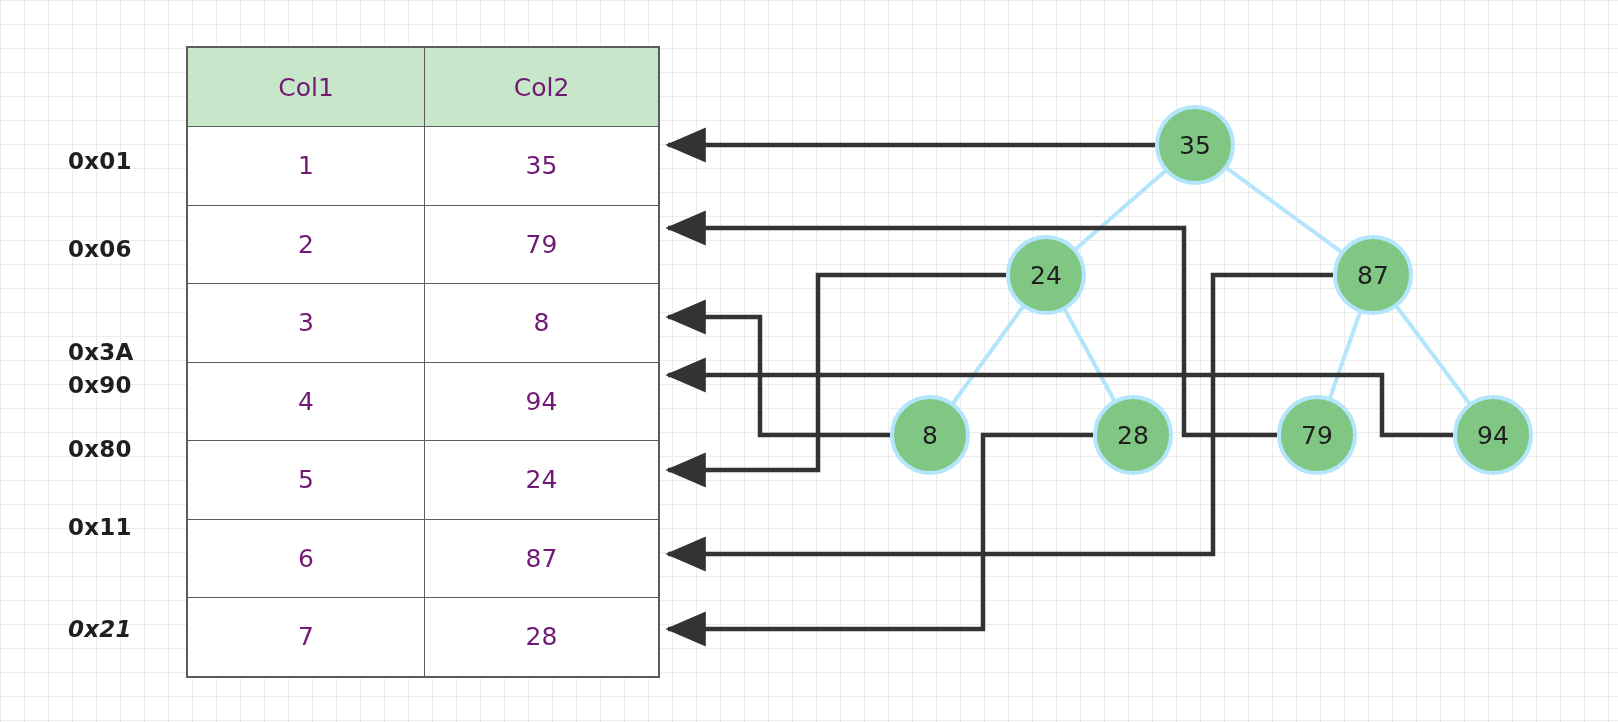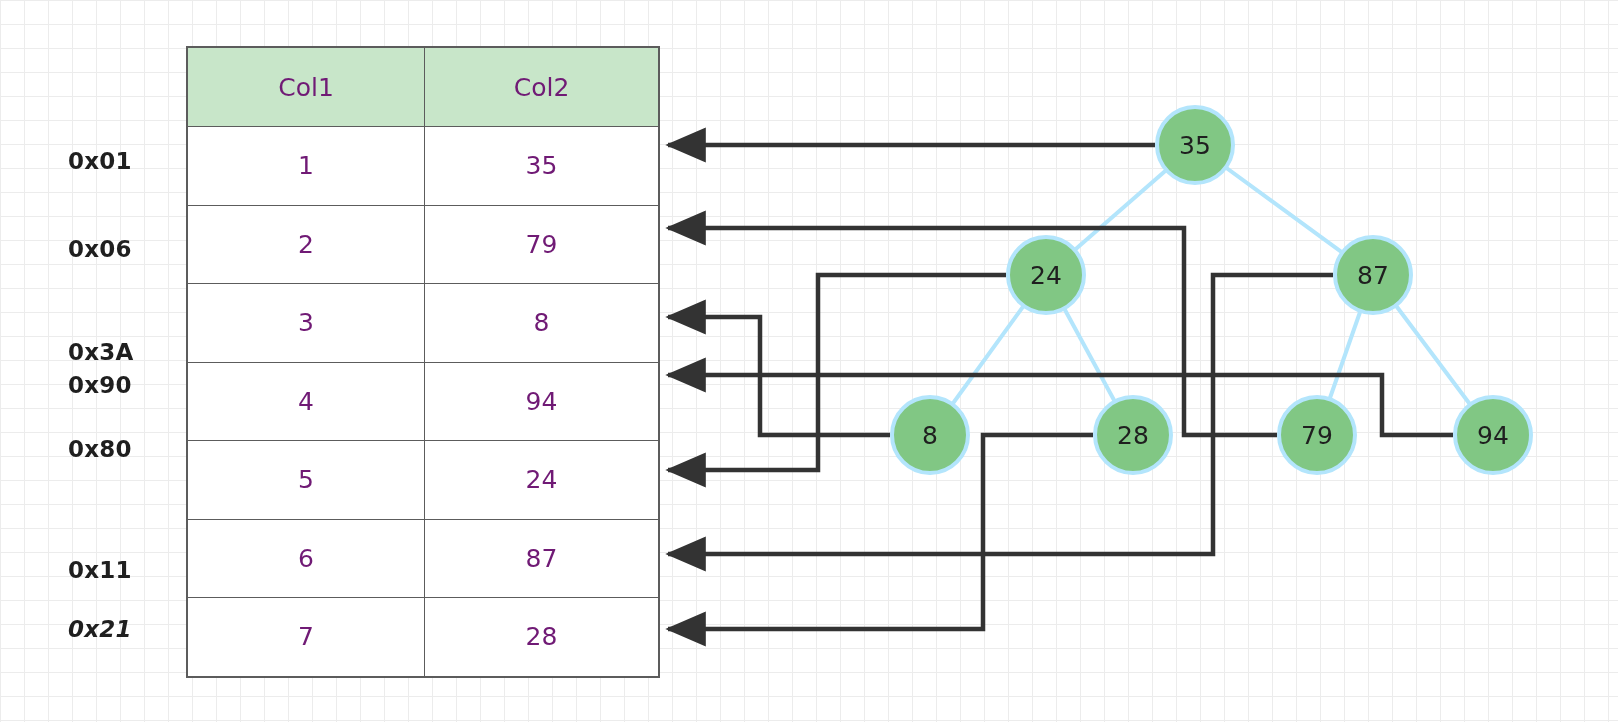--- a/index.html
+++ b/index.html
@@ -53,21 +53,21 @@
 </head>
 <body>
 
 <div id="stage">
 
   <div class="addr" style="top:148px;">0x01</div>
   <div class="addr" style="top:236px;">0x06</div>
   <div class="addr" style="top:305px;margin-top:34px;">0x3A</div>
   <div class="addr" style="top:372px;">0x90</div>
   <div class="addr" style="top:436px;">0x80</div>
-  <div class="addr" style="top:557px;">0x11</div>
+  <div class="addr" style="top:514px;">0x11</div>
   <div class="addr" style="top:616px;font-style:italic;">0x21</div>
 
   <table class="tbl">
     <thead>
       <tr>
         <th class="col-a">Col1</th>
         <th class="col-b">Col2</th>
       </tr>
     </thead>
     <tbody>

